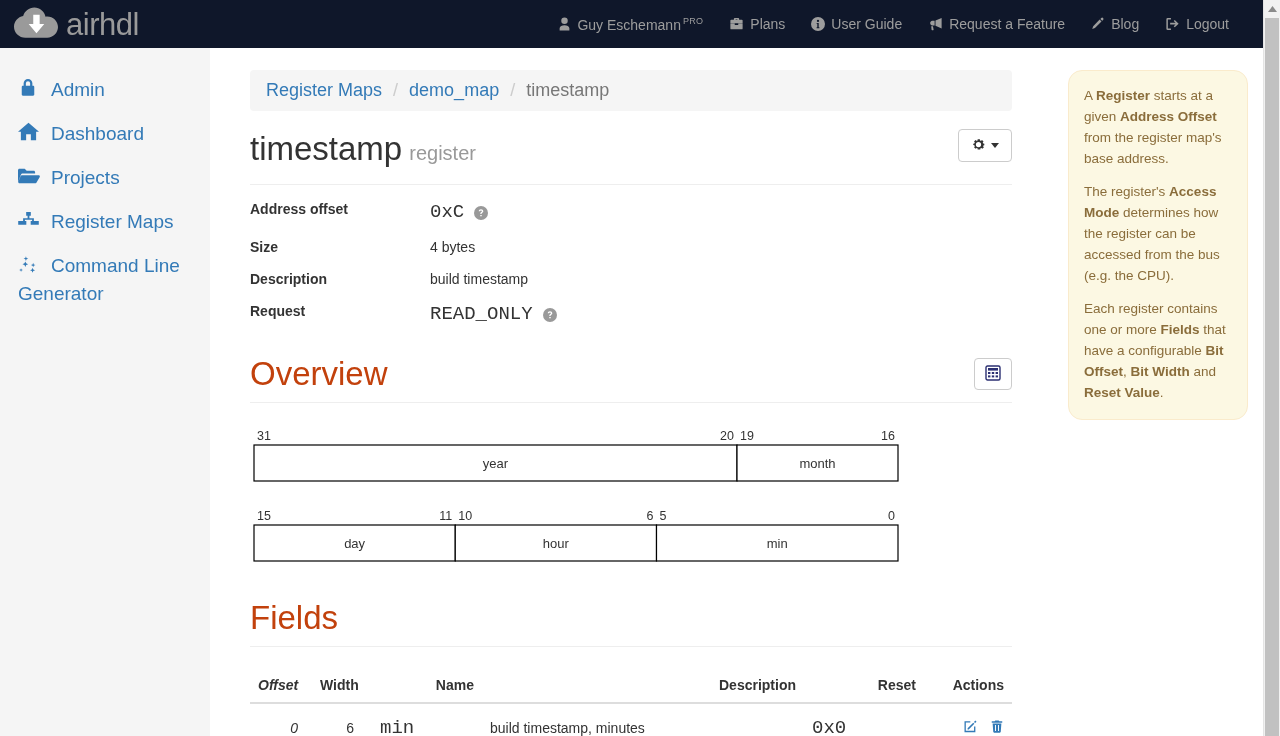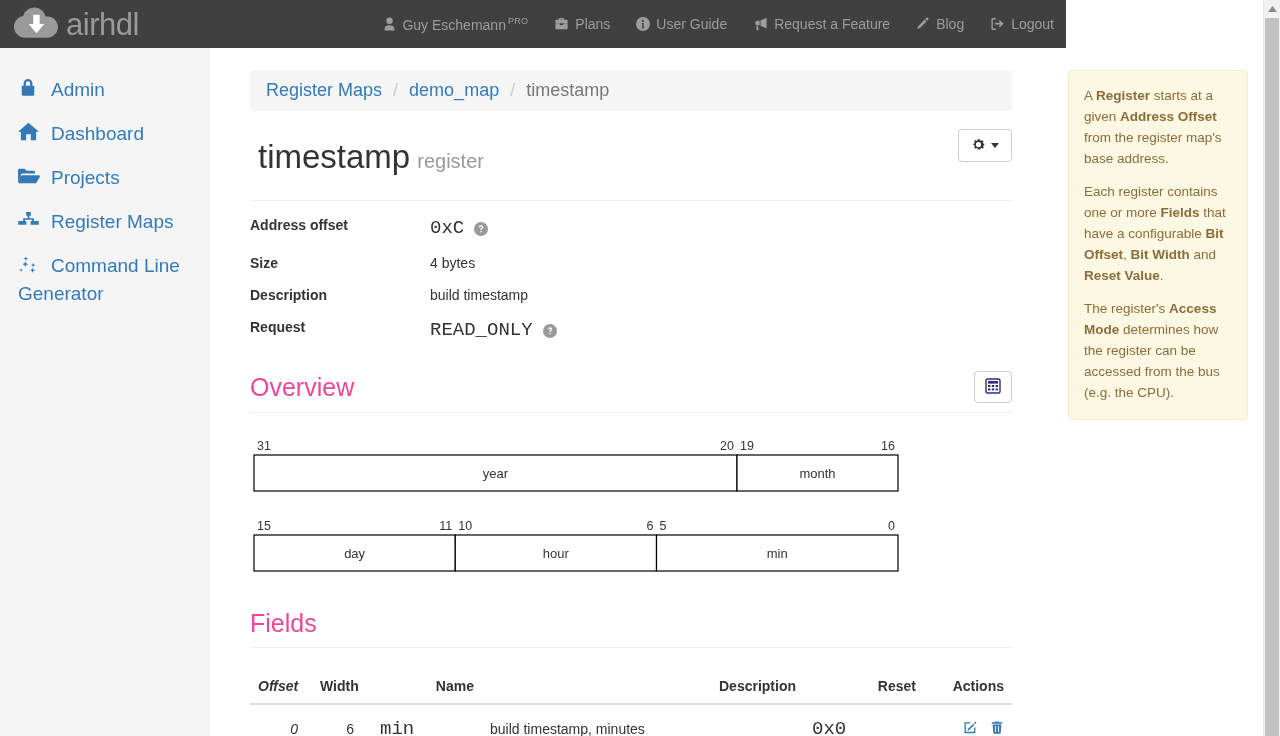--- a/index.html
+++ b/index.html
@@ -9,36 +9,36 @@
     overflow: hidden;
     background: #ffffff;
     font-family: "Liberation Sans", sans-serif;
     font-size: 14px;
     color: #333333;
   }
   .page { position: relative; width: 1280px; height: 736px; overflow: hidden; }
 
   
   .navbar {
-    position: absolute; top: 0; left: 0; width: 1066px; height: 48px;
-    background: #404040;
+    position: absolute; top: 0; left: 0; width: 1263px; height: 48px;
+    background: #0f172a;
     display: flex; align-items: center; justify-content: center;
   }
   .brand {
     display: flex; align-items: center; gap: 8px;
     margin-left: 14px;
   }
   .brand-logo { width: 44px; height: 34px; display: block; }
   .brand-text {
     color: #9a9a9a; font-size: 31px; line-height: 31px;
     letter-spacing: -0.5px; font-weight: 400;
   }
   .nav-right {
     margin-left: auto; display: flex; align-items: center;
-    gap: 26px; padding-right: 12px;
+    gap: 26px; padding-right: 34px;
   }
   .nav-item {
     color: #9d9d9d; font-size: 14px; display: flex; align-items: center; gap: 6px;
     white-space: nowrap; cursor: pointer; text-decoration: none;
   }
   .nav-item svg { display: block; fill: #9d9d9d; }
   .pro-badge { font-size: 9px; vertical-align: super; margin-left: 2px; letter-spacing: .3px; }
 
   
   .sidebar {
@@ -74,21 +74,21 @@
   }
   .breadcrumb a { color: #337ab7; text-decoration: none; cursor: pointer; }
   .bc-sep { color: #cccccc; padding: 0 6px; }
   .bc-current { color: #777777; }
 
   .page-head {
     display: flex; align-items: flex-start; justify-content: space-between;
     padding-bottom: 11px; border-bottom: 1px solid #eeeeee; margin-bottom: 16px;
   }
   .page-title {
-    font-size: 33px; line-height: 40px; font-weight: 400; color: #333333; margin: 8px;
+    font-size: 33px; line-height: 40px; font-weight: 400; color: #333333; margin: 0;
   }
   .page-title .sub { font-size: 20px; color: #999999; margin-left: 7px; }
 
   .btn {
     background: #ffffff; border: 1px solid #cccccc; border-radius: 4px;
     padding: 7px 12px; cursor: pointer; line-height: 1;
     display: inline-flex; align-items: center; gap: 5px;
   }
   .caret {
     width: 0; height: 0; border-left: 4px solid transparent;
@@ -103,21 +103,21 @@
   }
   dl.meta dd { margin: 0; font-size: 14px; color: #333333; }
   .mono { font-family: "Liberation Mono", "DejaVu Sans Mono", monospace; font-size: 19px; }
   .help-ico { display: inline-block; vertical-align: -3px; margin-left: 6px; cursor: pointer; }
 
   .section-head {
     display: flex; align-items: center; justify-content: space-between;
     border-bottom: 1px solid #eeeeee; padding-bottom: 9px;
     margin: 30px 0 0 0;
   }
-  .section-title { font-size: 25px; font-weight: 400; color: #ec4899; margin: 0; }
+  .section-title { font-size: 33px; font-weight: 400; color: #c2410c; margin: 0; }
 
   
   .bitdiagram { margin-top: 22px; }
   .bitrow { position: relative; height: 80px; }
   .bitrow svg { display: block; }
 
   
   table.fields {
     width: 762px; border-collapse: collapse; margin-top: 22px; font-size: 14px;
   }
@@ -135,21 +135,21 @@
   .col-desc   { }
   .col-reset  { width: 120px; }
   .col-actions{ width: 88px; text-align: right !important; }
   th.col-offset, th.col-width { text-align: left !important; padding-right: 8px !important; }
   th.col-actions { text-align: right !important; }
   .act { display: inline-flex; gap: 12px; justify-content: flex-end; width: 100%; }
   .act svg { cursor: pointer; fill: #337ab7; display: block; }
 
   
   .help-panel {
-    background: #fcf8e3; border: 1px solid #faebcc; border-radius: 4px;
+    background: #fcf8e3; border: 1px solid #faebcc; border-radius: 14px;
     padding: 14px 15px 16px 15px; color: #8a6d3b; font-size: 13.5px; line-height: 21px;
   }
   .help-panel p { margin: 0 0 12px 0; }
   .help-panel p:last-child { margin-bottom: 0; }
   .help-panel b { font-weight: bold; }
 
   
   .scrollbar {
     position: absolute; top: 0; right: 0; width: 17px; height: 736px;
     background: #f1f1f1; border-left: 1px solid #e4e4e4;
@@ -499,22 +499,22 @@
                 
               </td>
             </tr>
           </tbody>
         </table>
       </div>
 
       <div class="col-side">
         <div class="help-panel" id="help-panel">
             <p><span>A </span><b>Register</b><span> starts at a given </span><b>Address Offset</b><span> from the register map's base address.</span></p>
+            <p><span>The register's </span><b>Access Mode</b><span> determines how the register can be accessed from the bus (e.g. the CPU).</span></p>
             <p><span>Each register contains one or more </span><b>Fields</b><span> that have a configurable </span><b>Bit Offset</b><span>, </span><b>Bit Width</b><span> and </span><b>Reset Value</b><span>.</span></p>
-            <p><span>The register's </span><b>Access Mode</b><span> determines how the register can be accessed from the bus (e.g. the CPU).</span></p>
           </div>
       </div>
 
     </div>
   </div>
 
   <div class="scrollbar">
     <div class="sb-arrow-up">
       <svg width="9" height="6" viewBox="0 0 9 6">
           <path d="M4.5 0L9 6H0z" fill="#8a8a8a"></path>

